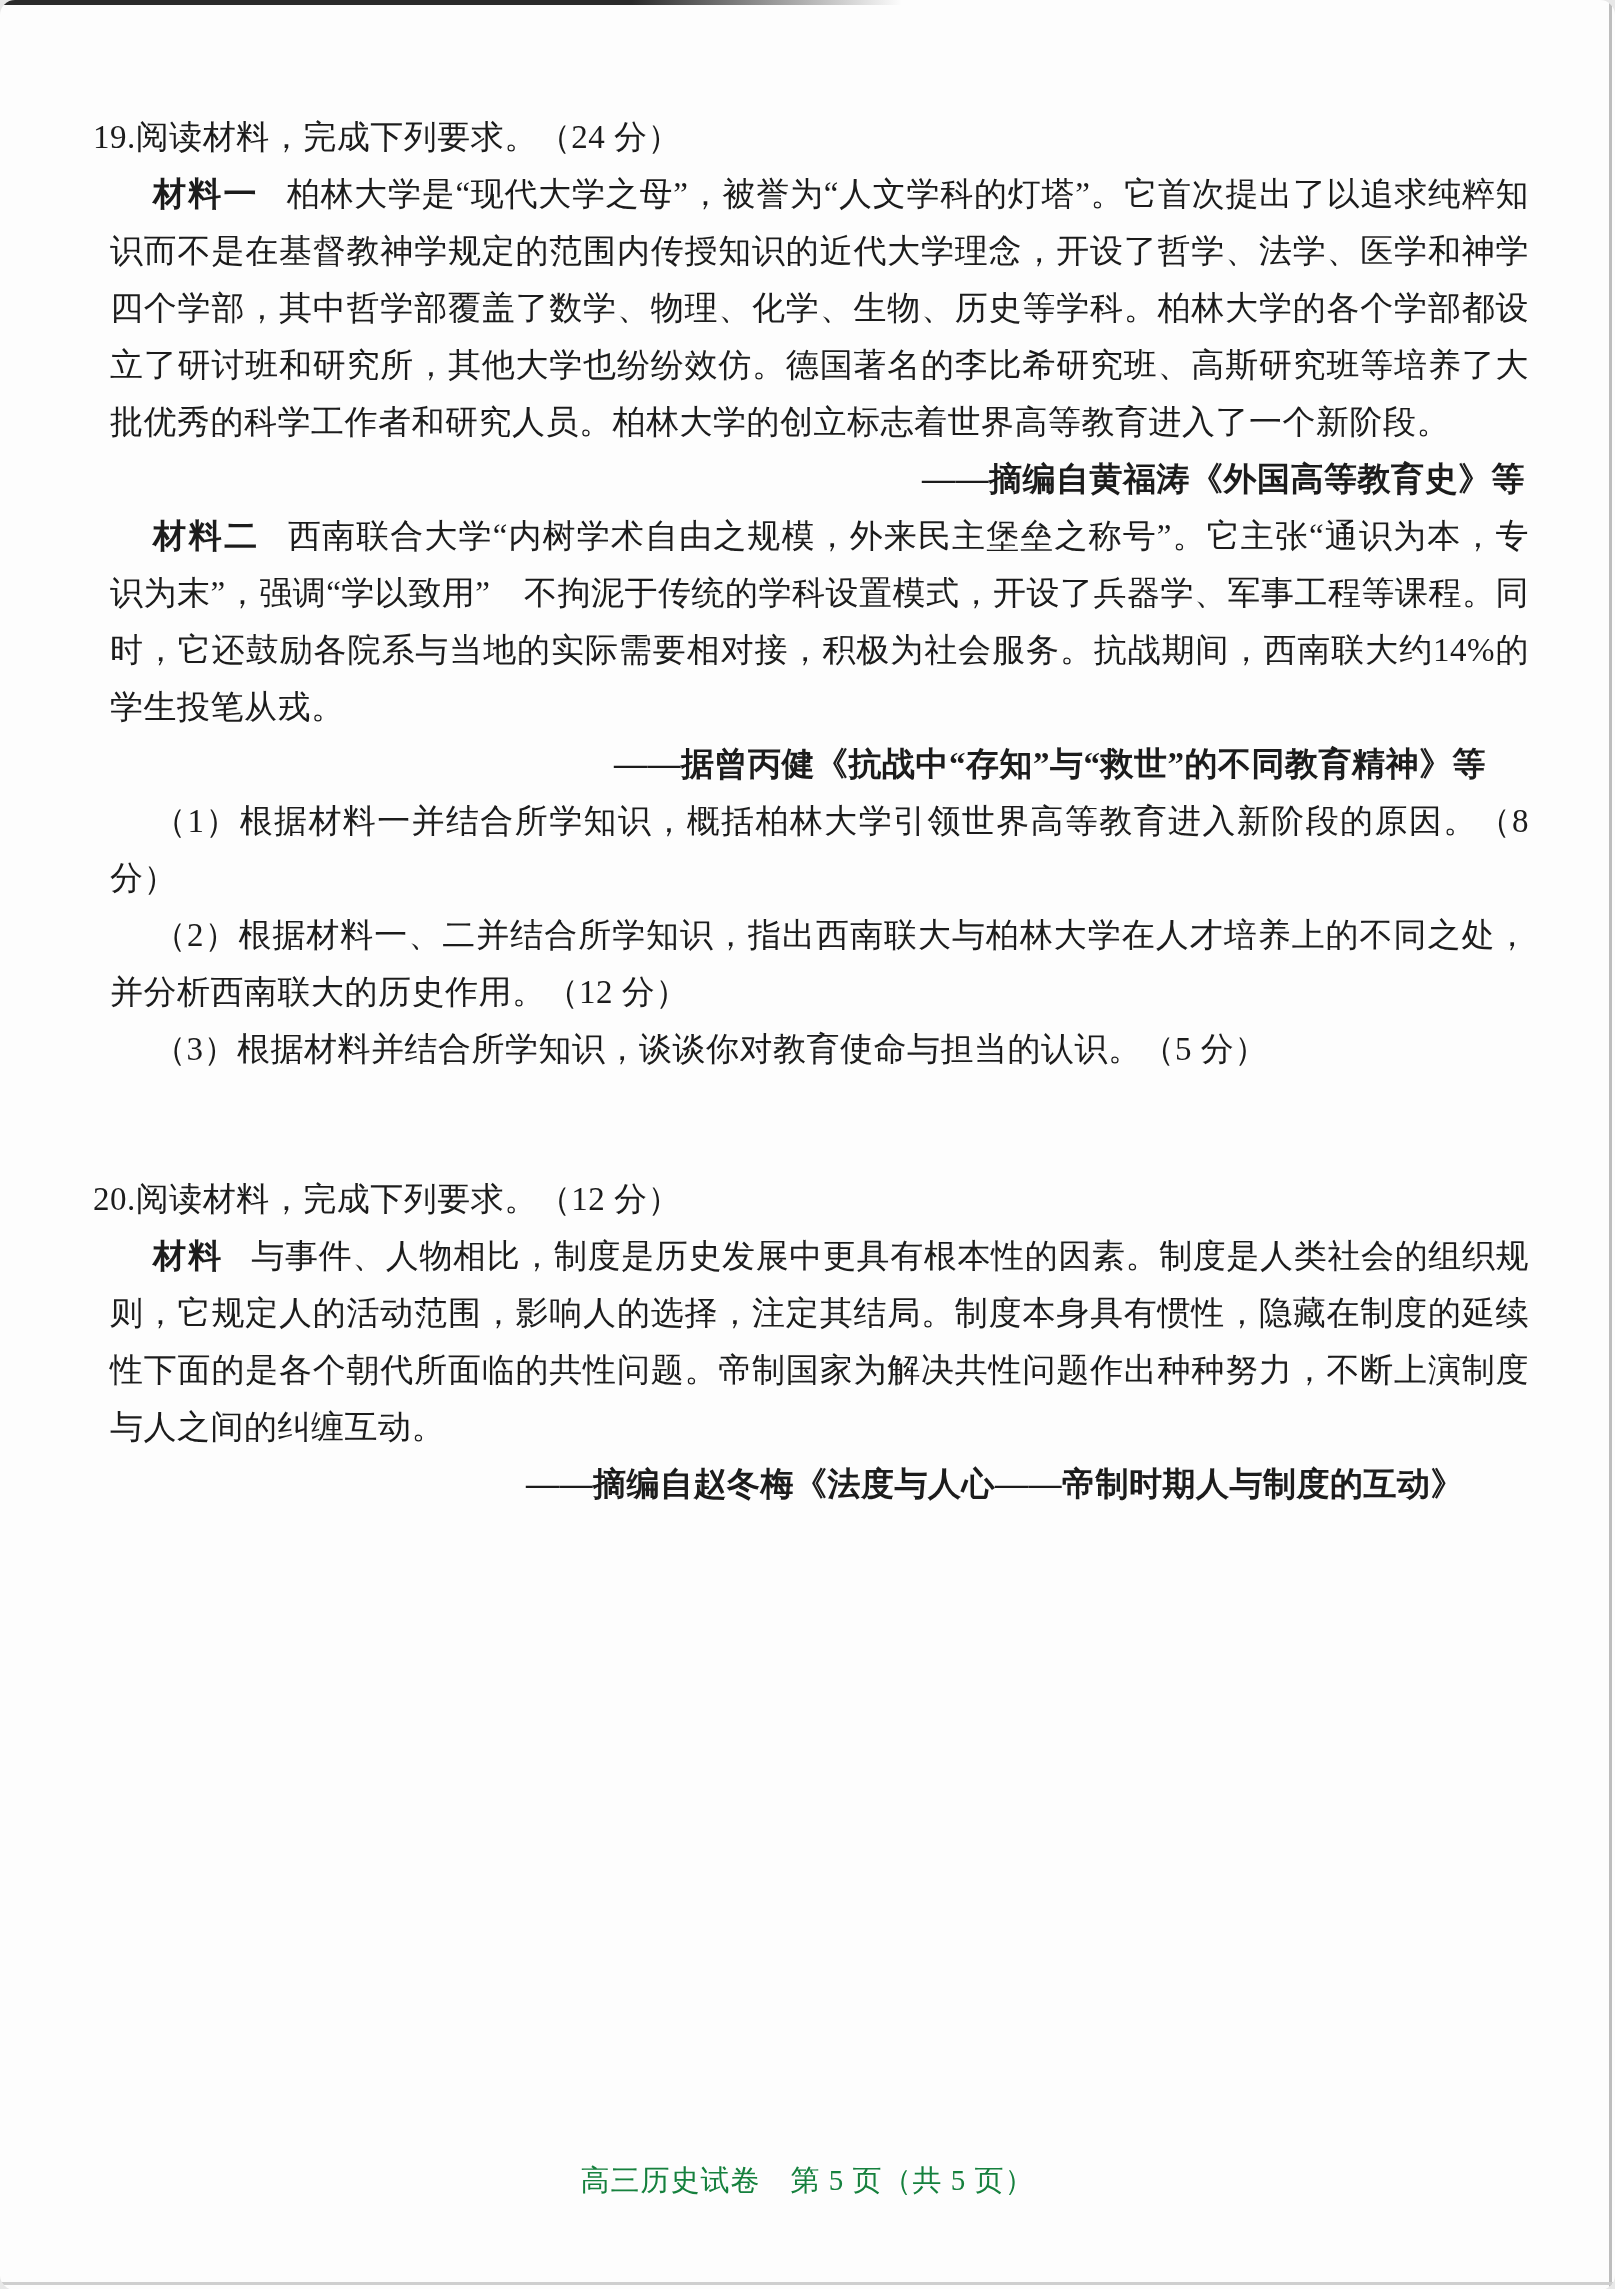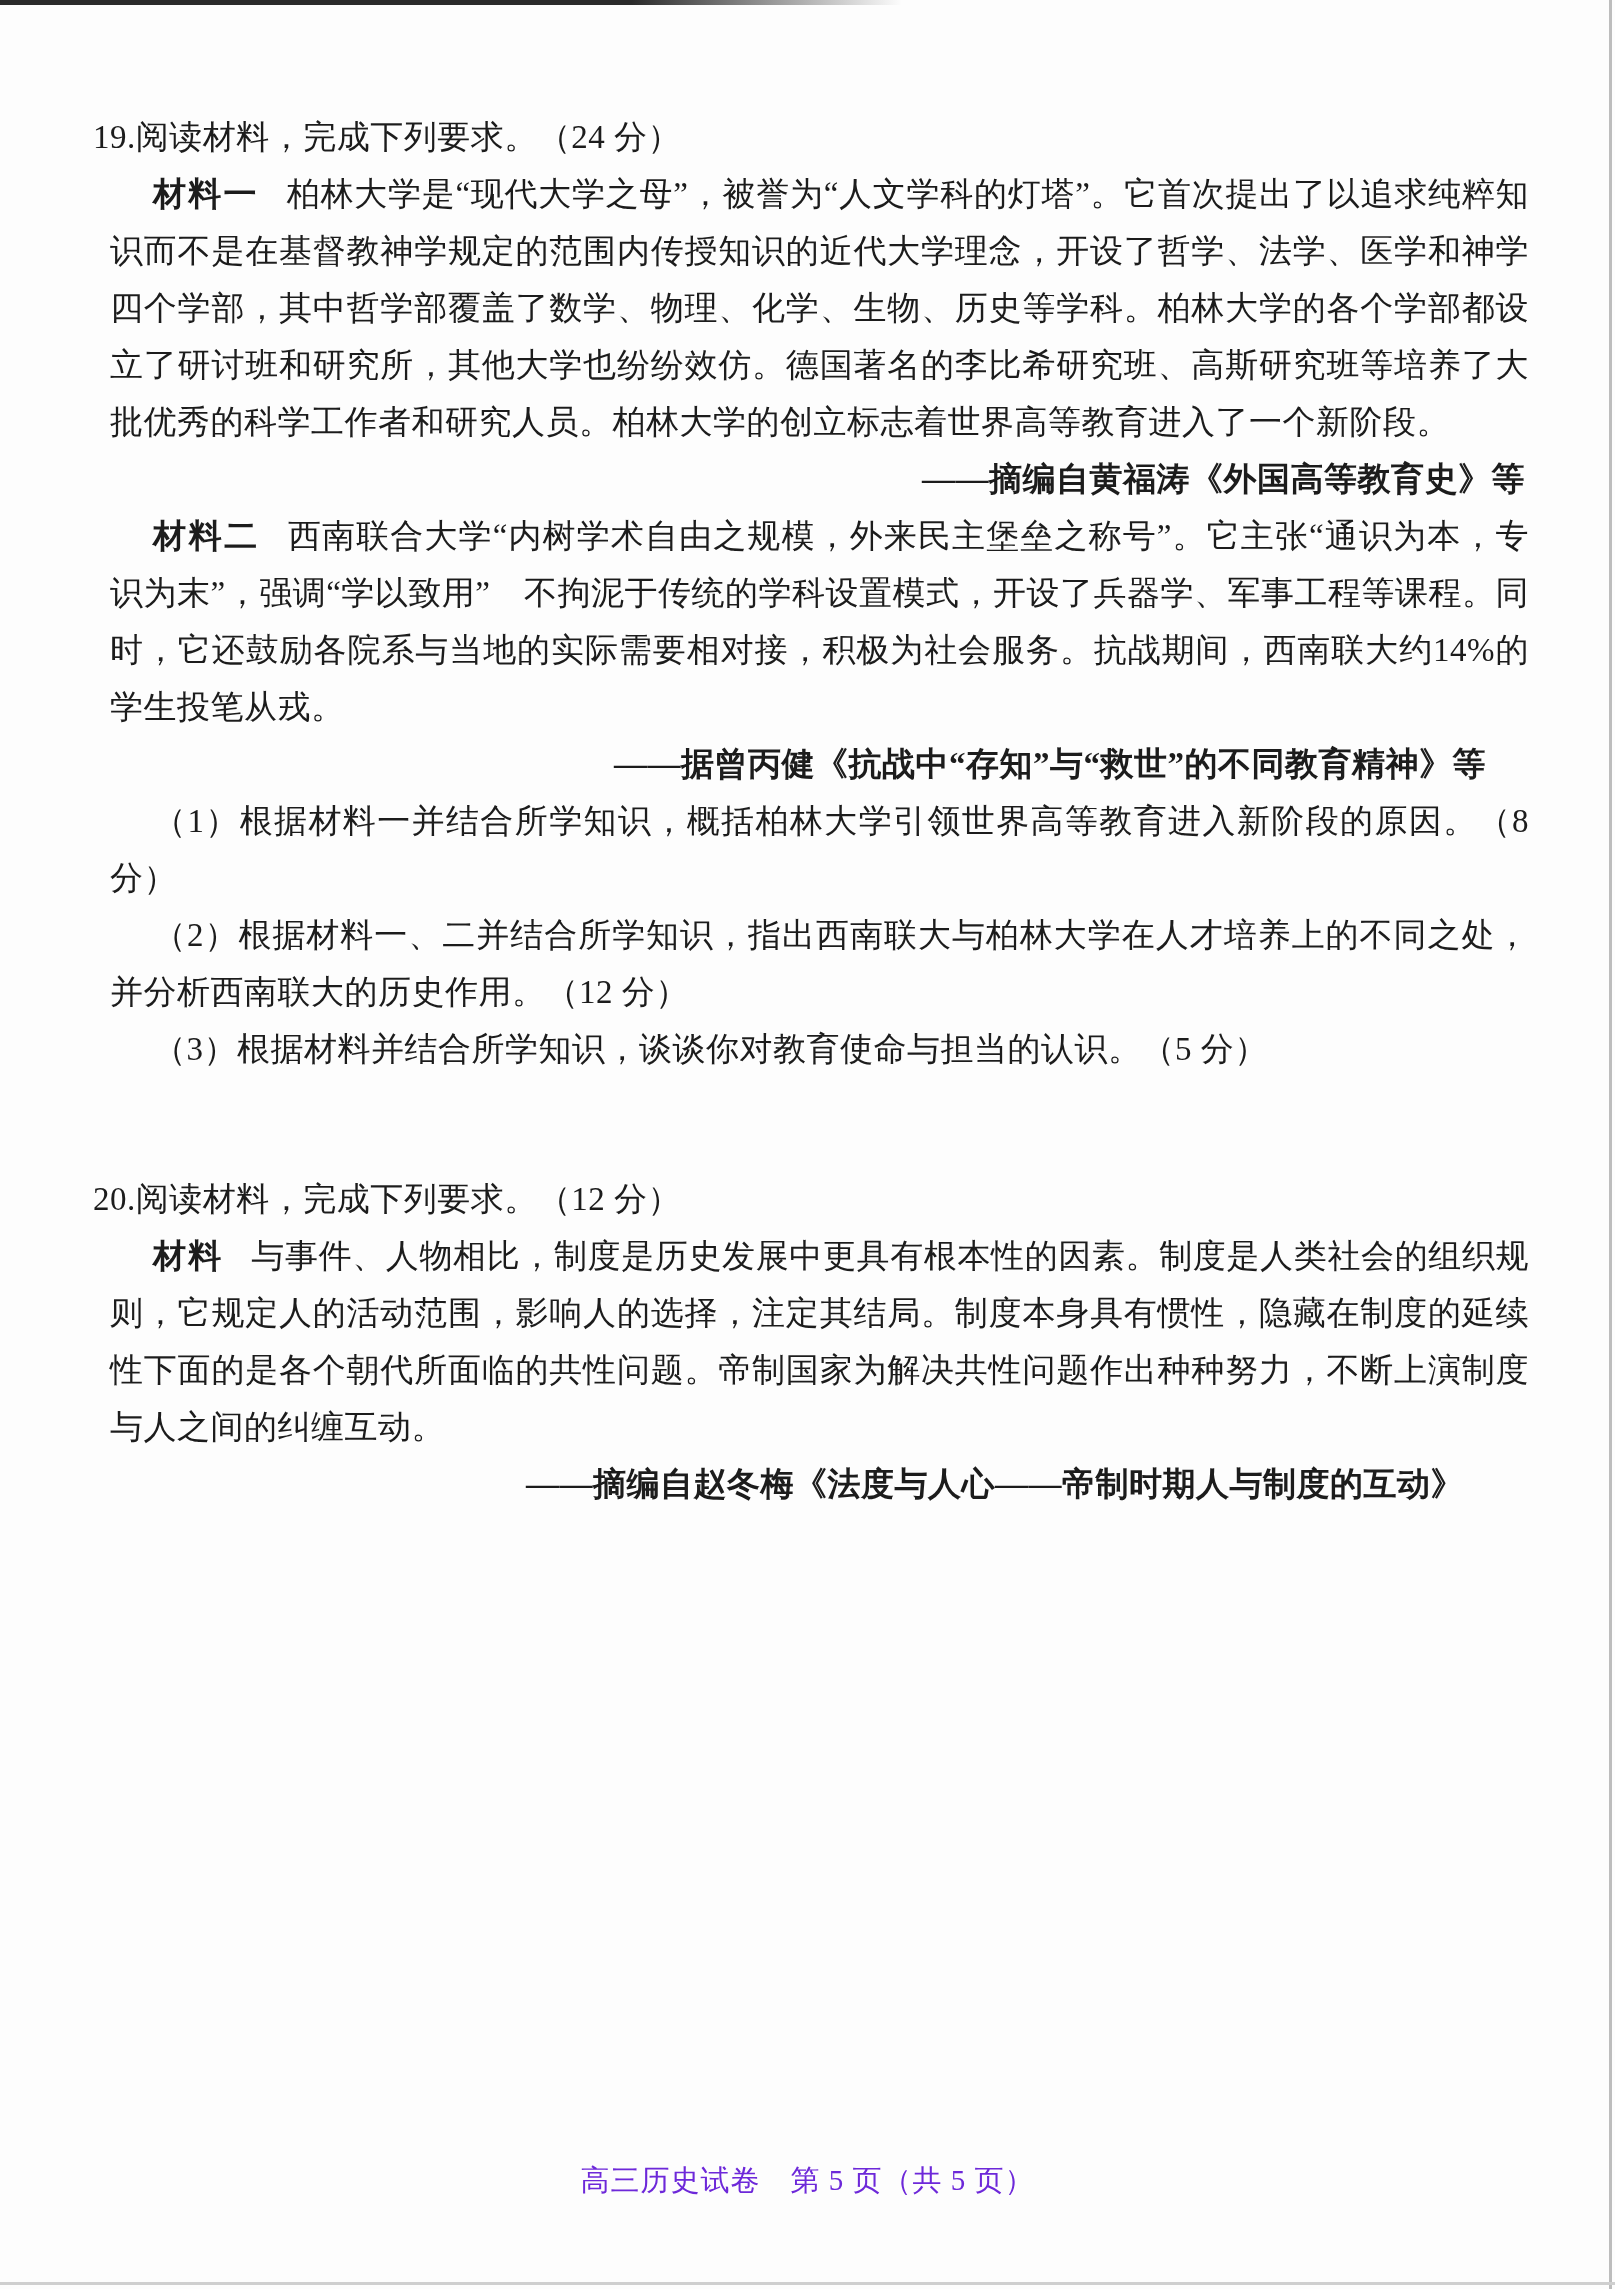--- a/index.html
+++ b/index.html
@@ -4,20 +4,21 @@
 <style>
   html,body { margin:0; padding:0; background:#e8e8e8; }
   .page {
     position:relative;
     width:1615px; height:2290px;
     margin:0 auto;
     background:#fdfdfd;
     color:#1c1c1c;
     font-family:"Liberation Serif","DejaVu Serif",serif;
     overflow:hidden;
+    border-radius:15px;
   }
   
   .scan-edge-top {
     position:absolute; top:0; left:0; height:4.9px; width:902px;
     background:linear-gradient(to right,#2b2b2b 0%,#2b2b2b 70%,rgba(43,43,43,0) 100%);
   }
   .scan-edge-right {
     position:absolute; top:0; right:2.9px; width:2.9px; height:100%;
     background:#bdbdbd;
   }
@@ -36,21 +37,21 @@
   .para { text-indent:43px;margin-left:17px; }
   .cite { text-align:right;font-weight:bold; }
   .cite.c1 { padding-right:3.9px; }
   .cite.c2 { padding-right:43px; }
   .cite.c3 { padding-right:65px;text-align:right; }
   .mat-label { font-weight:bold; margin-right:0.85em; letter-spacing:2px; }
   section.q20 { margin-top:93px; }
   .page-footer {
     position:absolute; left:0; top:2159px; width:100%;
     text-align:center; font-size:29px; line-height:43px;
-    letter-spacing:1px; color:#6d28d9;
+    letter-spacing:1px; color:#15803d;
   }
 </style>
 </head>
 <body>
 
 <div class="page">
 
   <div class="scan-edge-top"></div>
   <div class="scan-edge-right"></div>
   <div class="scan-edge-bottom"></div>

